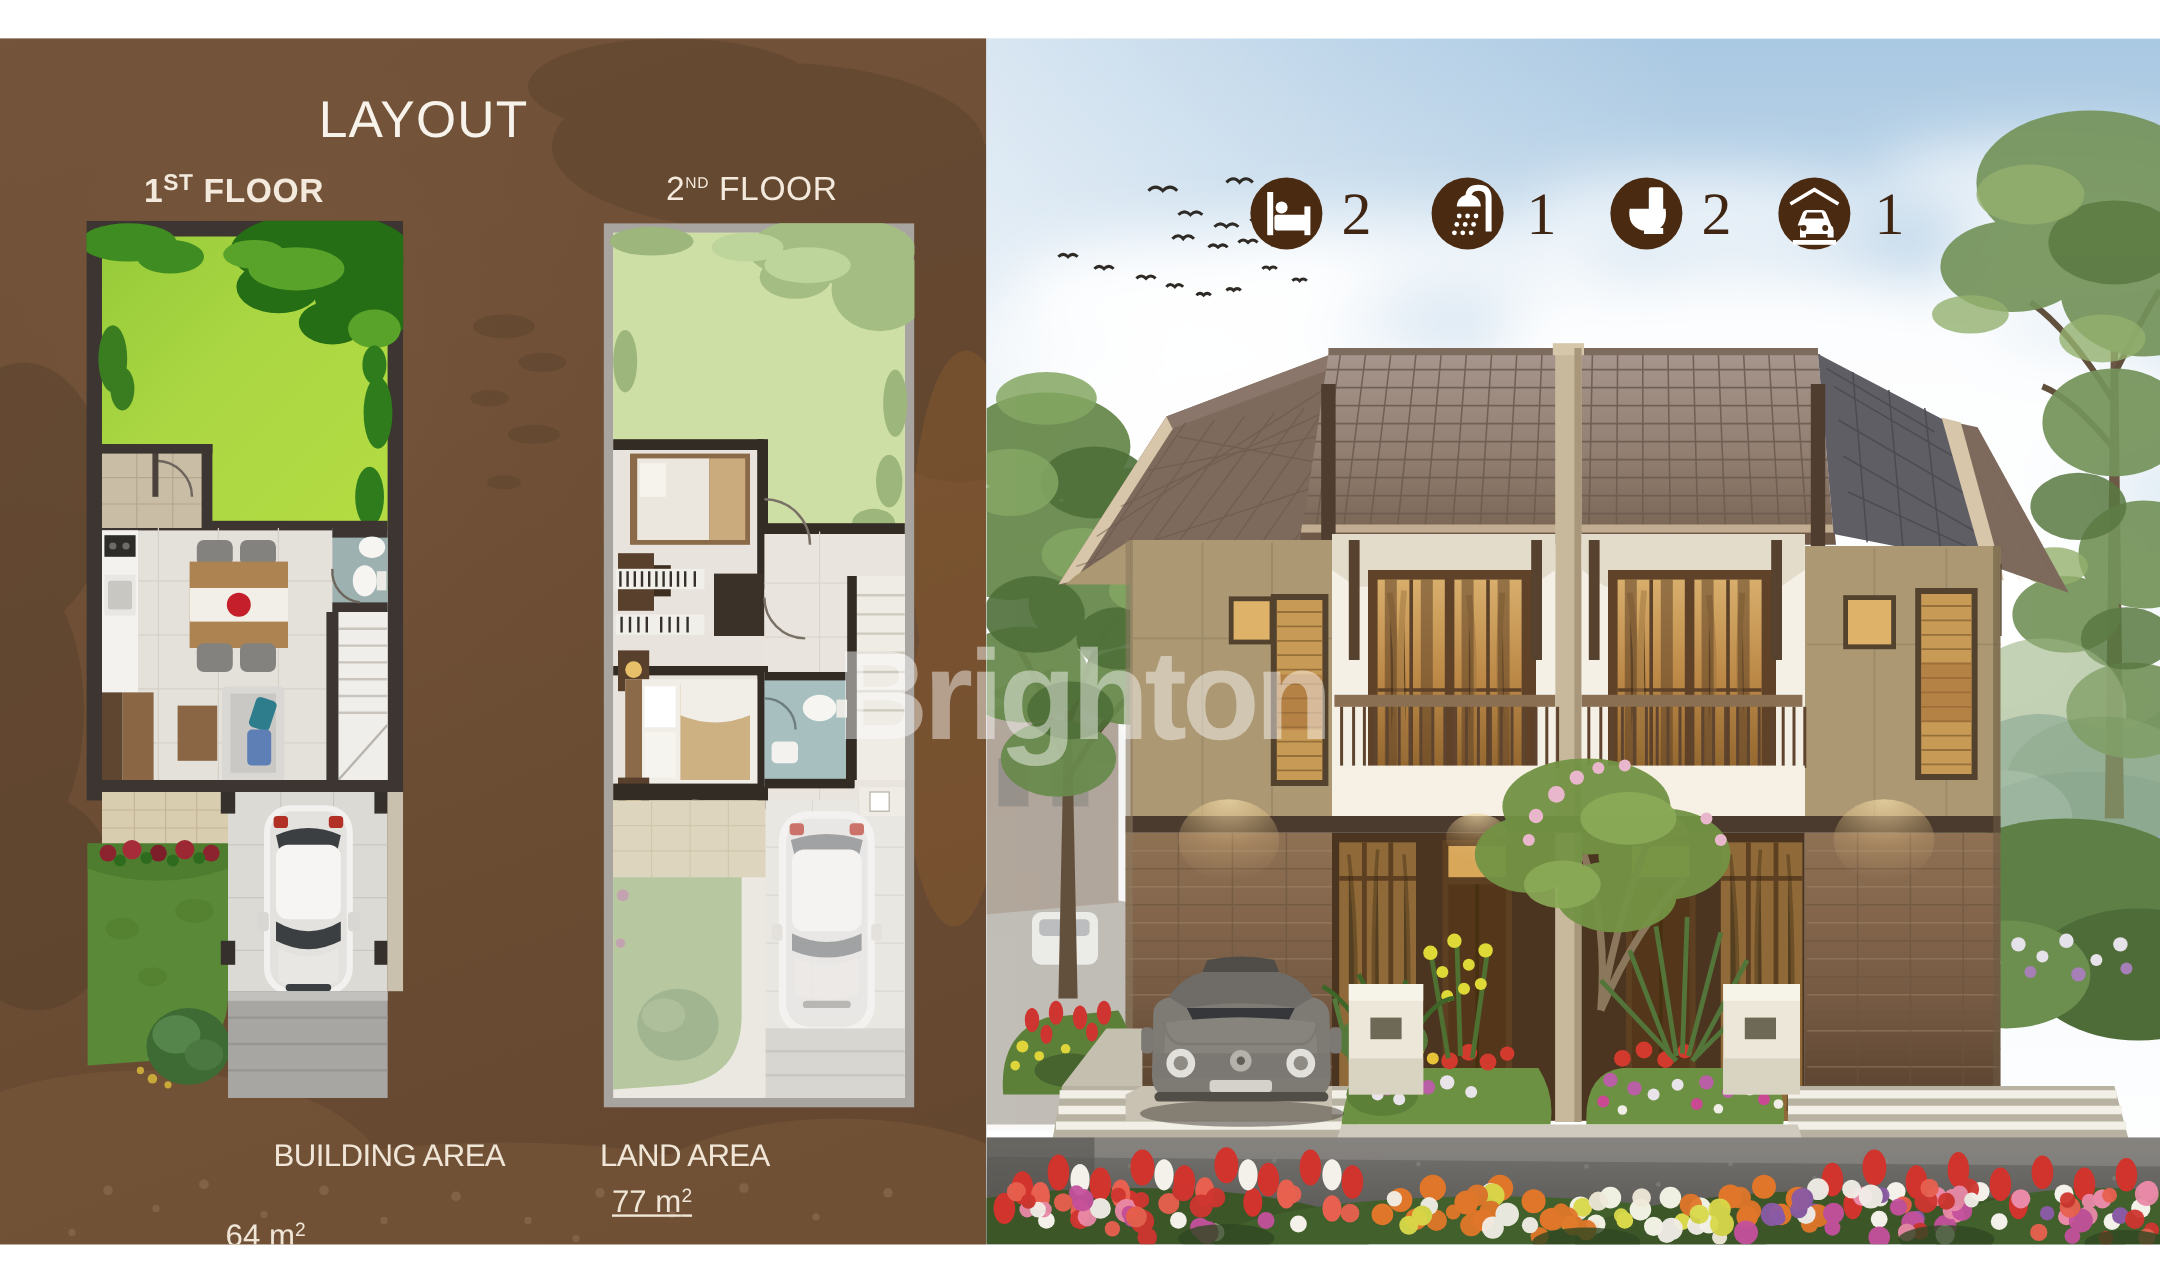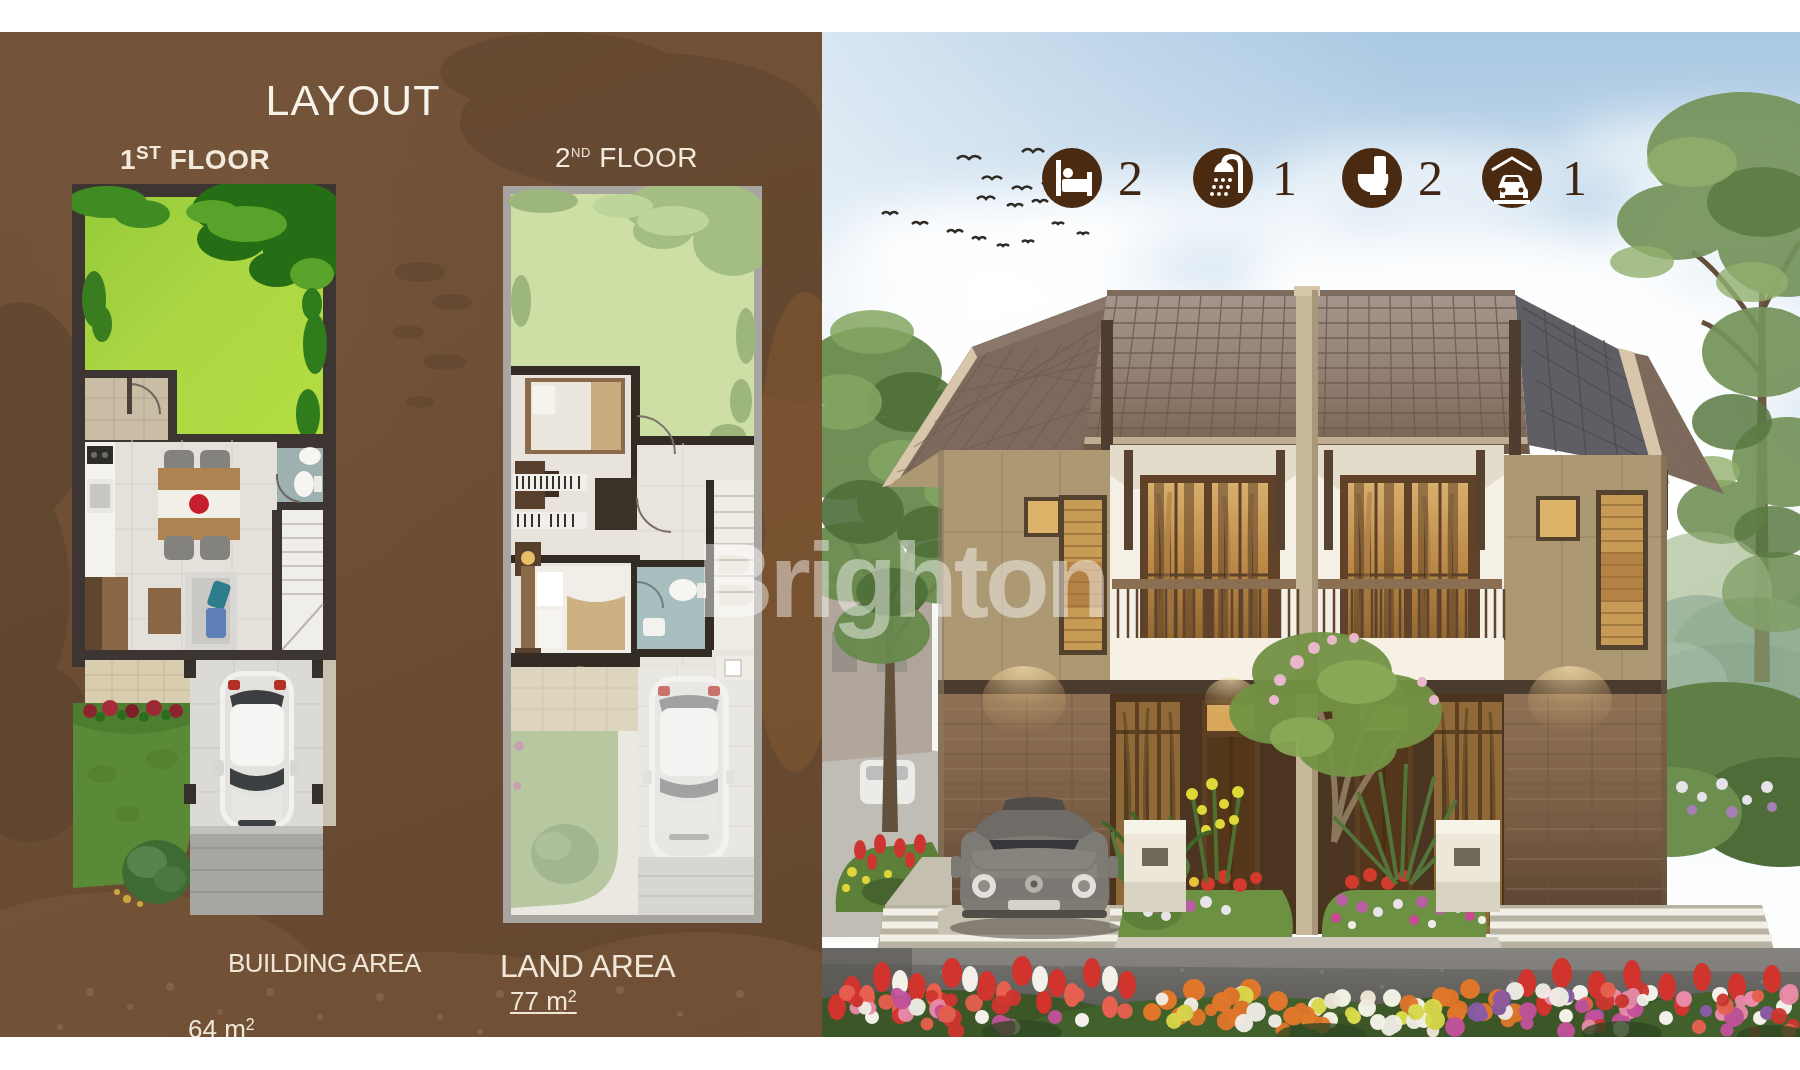--- a/index.html
+++ b/index.html
@@ -68,21 +68,21 @@
   <div class="abs" style="left:0px;top:44px;width:706px;text-align:center;color:#f7f2ea;font-size:43px;font-weight:normal;letter-spacing:1px;">LAYOUT</div>
 
   <div class="abs" style="left:120px;top:110px;color:#f3e9dc;font-size:28px;font-weight:700;letter-spacing:0.5px;">1<span style="font-size:19px;vertical-align:10px;">ST</span> FLOOR</div>
 
   <div class="abs" style="left:555px;top:110px;color:#f3e9dc;font-size:28px;font-weight:300;letter-spacing:0.5px;">2<span style="font-size:13px;vertical-align:10px;">ND</span> FLOOR</div>
 
   <div class="abs" style="left:184px;top:916px;color:#f0e6d8;font-size:26px;letter-spacing:-0.5px;margin-left:44px;">BUILDING AREA</div>
 
   <div class="abs" style="left:188px;top:982px;color:#f0e6d8;font-size:26px;">64 m<span style="font-size:16px;vertical-align:8px;">2</span></div>
 
-  <div class="abs" style="left:500px;top:916px;color:#f0e6d8;font-size:32px;letter-spacing:-0.5px;">LAND AREA</div>
+  <div class="abs" style="left:500px;top:916px;color:#f0e6d8;font-size:26px;letter-spacing:-0.5px;">LAND AREA</div>
 
   <div class="abs" style="left:510px;top:954px;color:#f0e6d8;font-size:26px;text-decoration:underline;">77 m<span style="font-size:16px;vertical-align:8px;">2</span></div>
 
   <div class="abs" id="plan1" style="left:72px;top:152px;">
   <svg width="264" height="731">
     <defs>
       <linearGradient id="g1grass" x1="0" y1="0" x2="1" y2="1">
         <stop offset="0%" stop-color="#96ca39"></stop>
         <stop offset="45%" stop-color="#abd743"></stop>
         <stop offset="100%" stop-color="#b4dc42"></stop>

